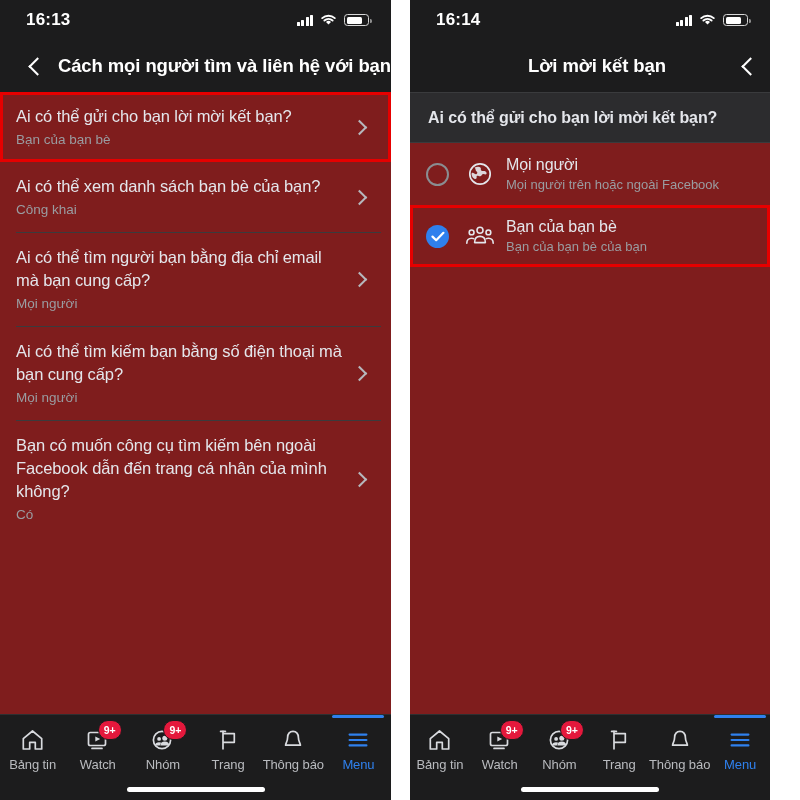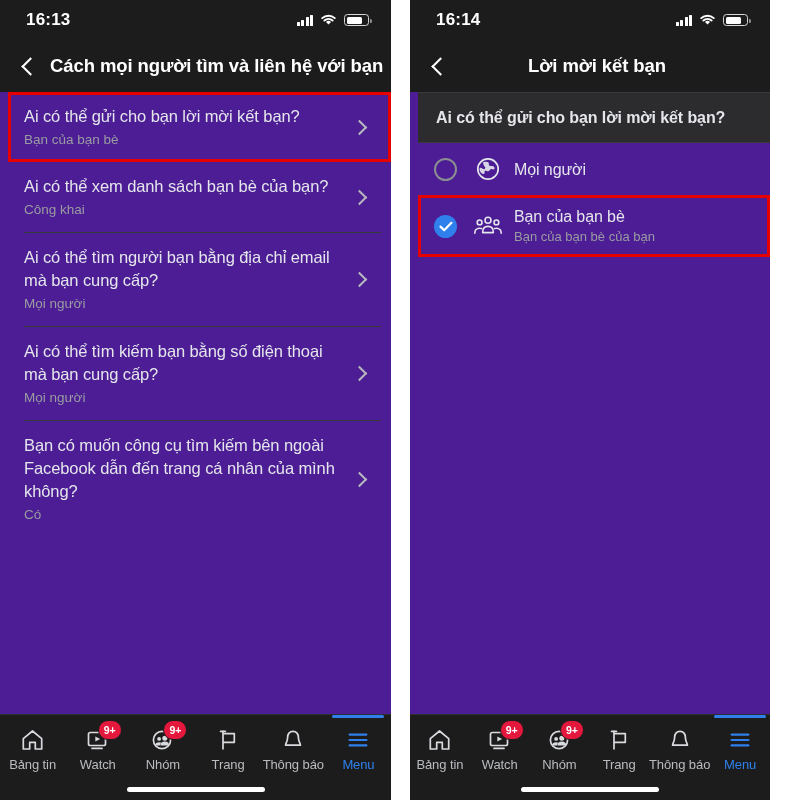--- a/index.html
+++ b/index.html
@@ -98,20 +98,21 @@
 
   
   .navbar {
     height: 52px;
     flex: 0 0 52px;
     background: #1c1c1d;
     display: flex;
     align-items: center;
     box-sizing: border-box;
     position: relative;
+    justify-content: flex-end;
   }
   .back-btn {
     width: 44px;
     height: 44px;
     display: flex;
     align-items: center;
     justify-content: center;
     margin-left: 6px;
     flex: 0 0 44px;
     cursor: pointer;
@@ -133,24 +134,23 @@
   .navbar.center .nav-title {
     position: absolute;
     left: 14px; right: 0;
     text-align: center;
     pointer-events: none;
   }
 
   
   .content {
     flex: 1 1 auto;
-    background: #4c1d95;
+    background: #7f1d1d;
     overflow: hidden;
     position: relative;
-    padding-left: 8px;
   }
 
   
   .set-row {
     display: flex;
     align-items: center;
     padding: 13px 14px 13px 16px;
     box-sizing: border-box;
     position: relative;
     cursor: pointer;
@@ -516,20 +516,21 @@
       <div class="opt-row">
         <div class="radio-off"></div>
         <div class="opt-icon">
           <svg width="26" height="26" viewBox="0 0 26 26">
             <circle cx="13" cy="13" r="10.2" fill="none" stroke="#e4e6eb" stroke-width="1.7"></circle>
             <path d="M7.6 6.6 C9.2 8.4 8.2 9.8 9.6 10.6 C11 11.4 10.2 13.4 9 13.2 C7.8 13 6.2 11.2 5 11.8 C4.2 12.2 4.4 14.6 5.6 16.2 C6.8 17.8 8.6 18.4 9.4 17.6 C10.2 16.8 9 15.4 10 14.8 C11 14.2 12 15.6 13.4 15.2 C14.8 14.8 15 13.2 16.2 13 C17.4 12.8 18.6 14 19.4 13 C20.2 12 19 10.4 17.6 10 C16.2 9.6 15 10.4 14.2 9.6 C13.4 8.8 14.4 7.4 13.4 6.4 C12.4 5.4 9.8 5.4 7.6 6.6 Z" fill="#e4e6eb" opacity="0.92"></path>
           </svg>
         </div>
         <div class="opt-texts">
           <div class="n">Mọi người</div>
+          <div class="d">Mọi người trên hoặc ngoài Facebook</div>
         </div>
       </div>
 
       <div class="opt-row hl">
         <div class="radio-on">
           <svg width="14" height="11" viewBox="0 0 14 11">
               <path d="M1.5 5.6 L5.2 9.2 L12.4 1.8" fill="none" stroke="#ffffff" stroke-width="2.2" stroke-linecap="round" stroke-linejoin="round"></path>
             </svg>
         </div>
         <div class="opt-icon">

